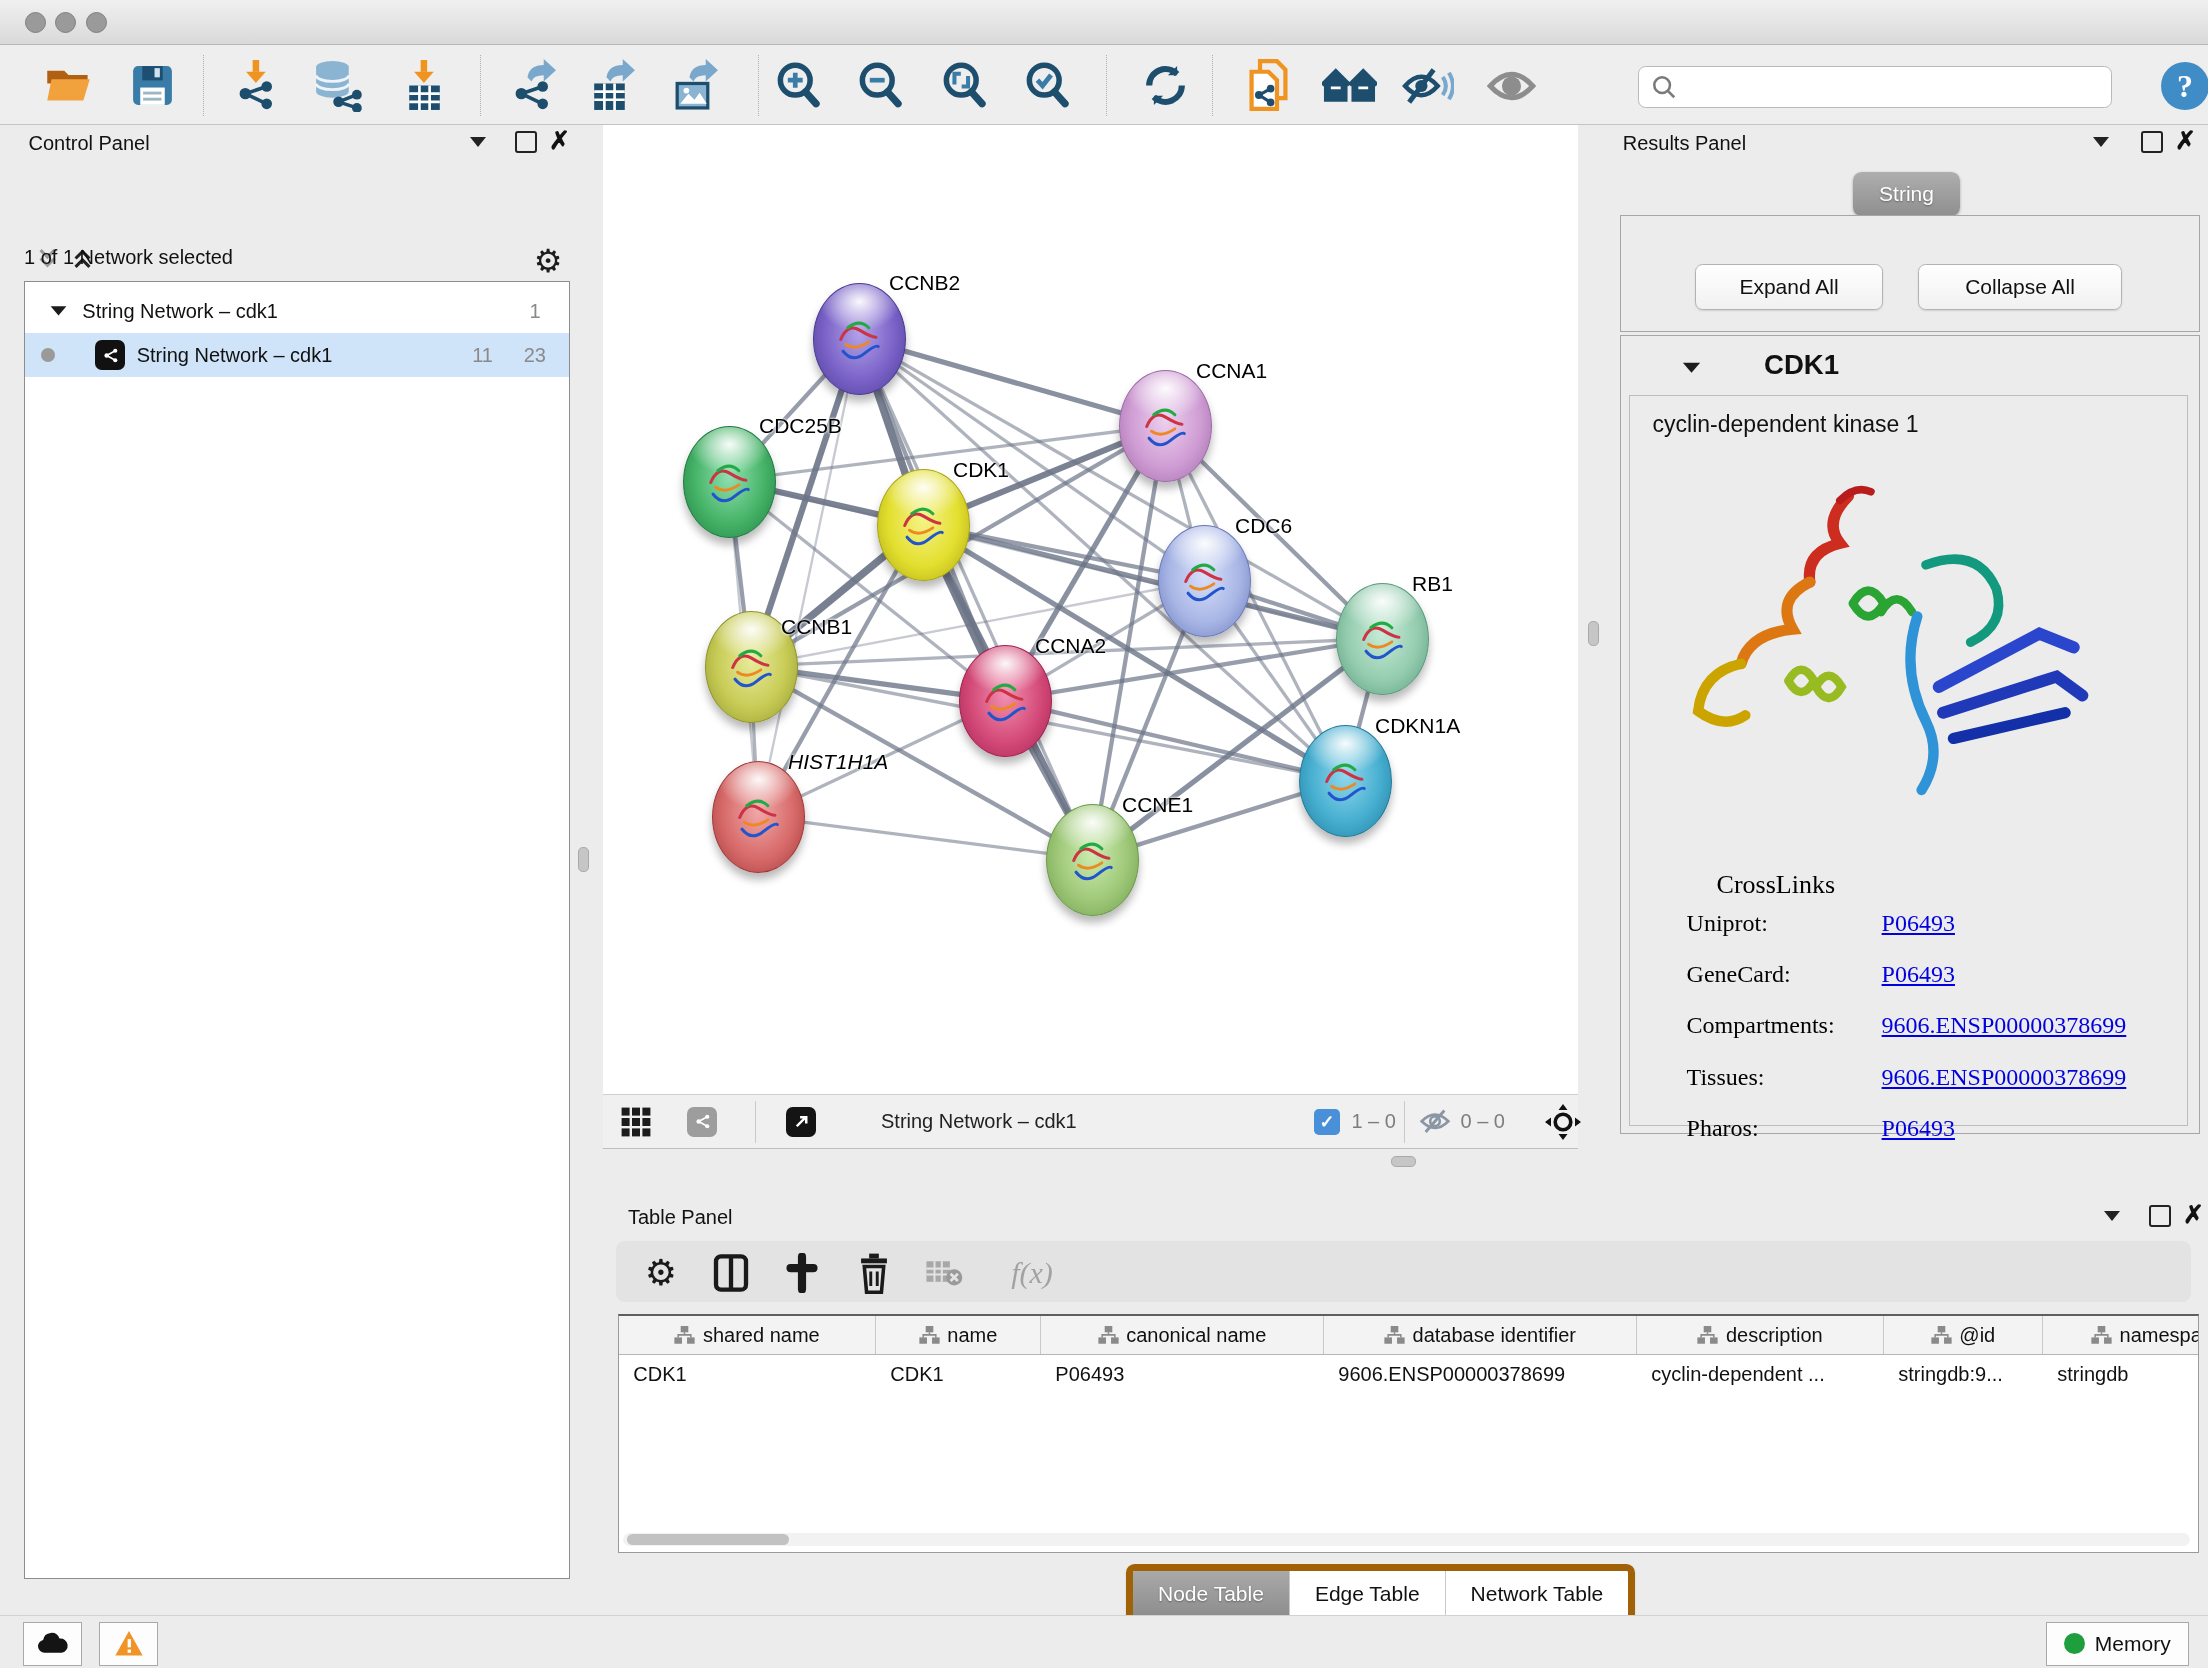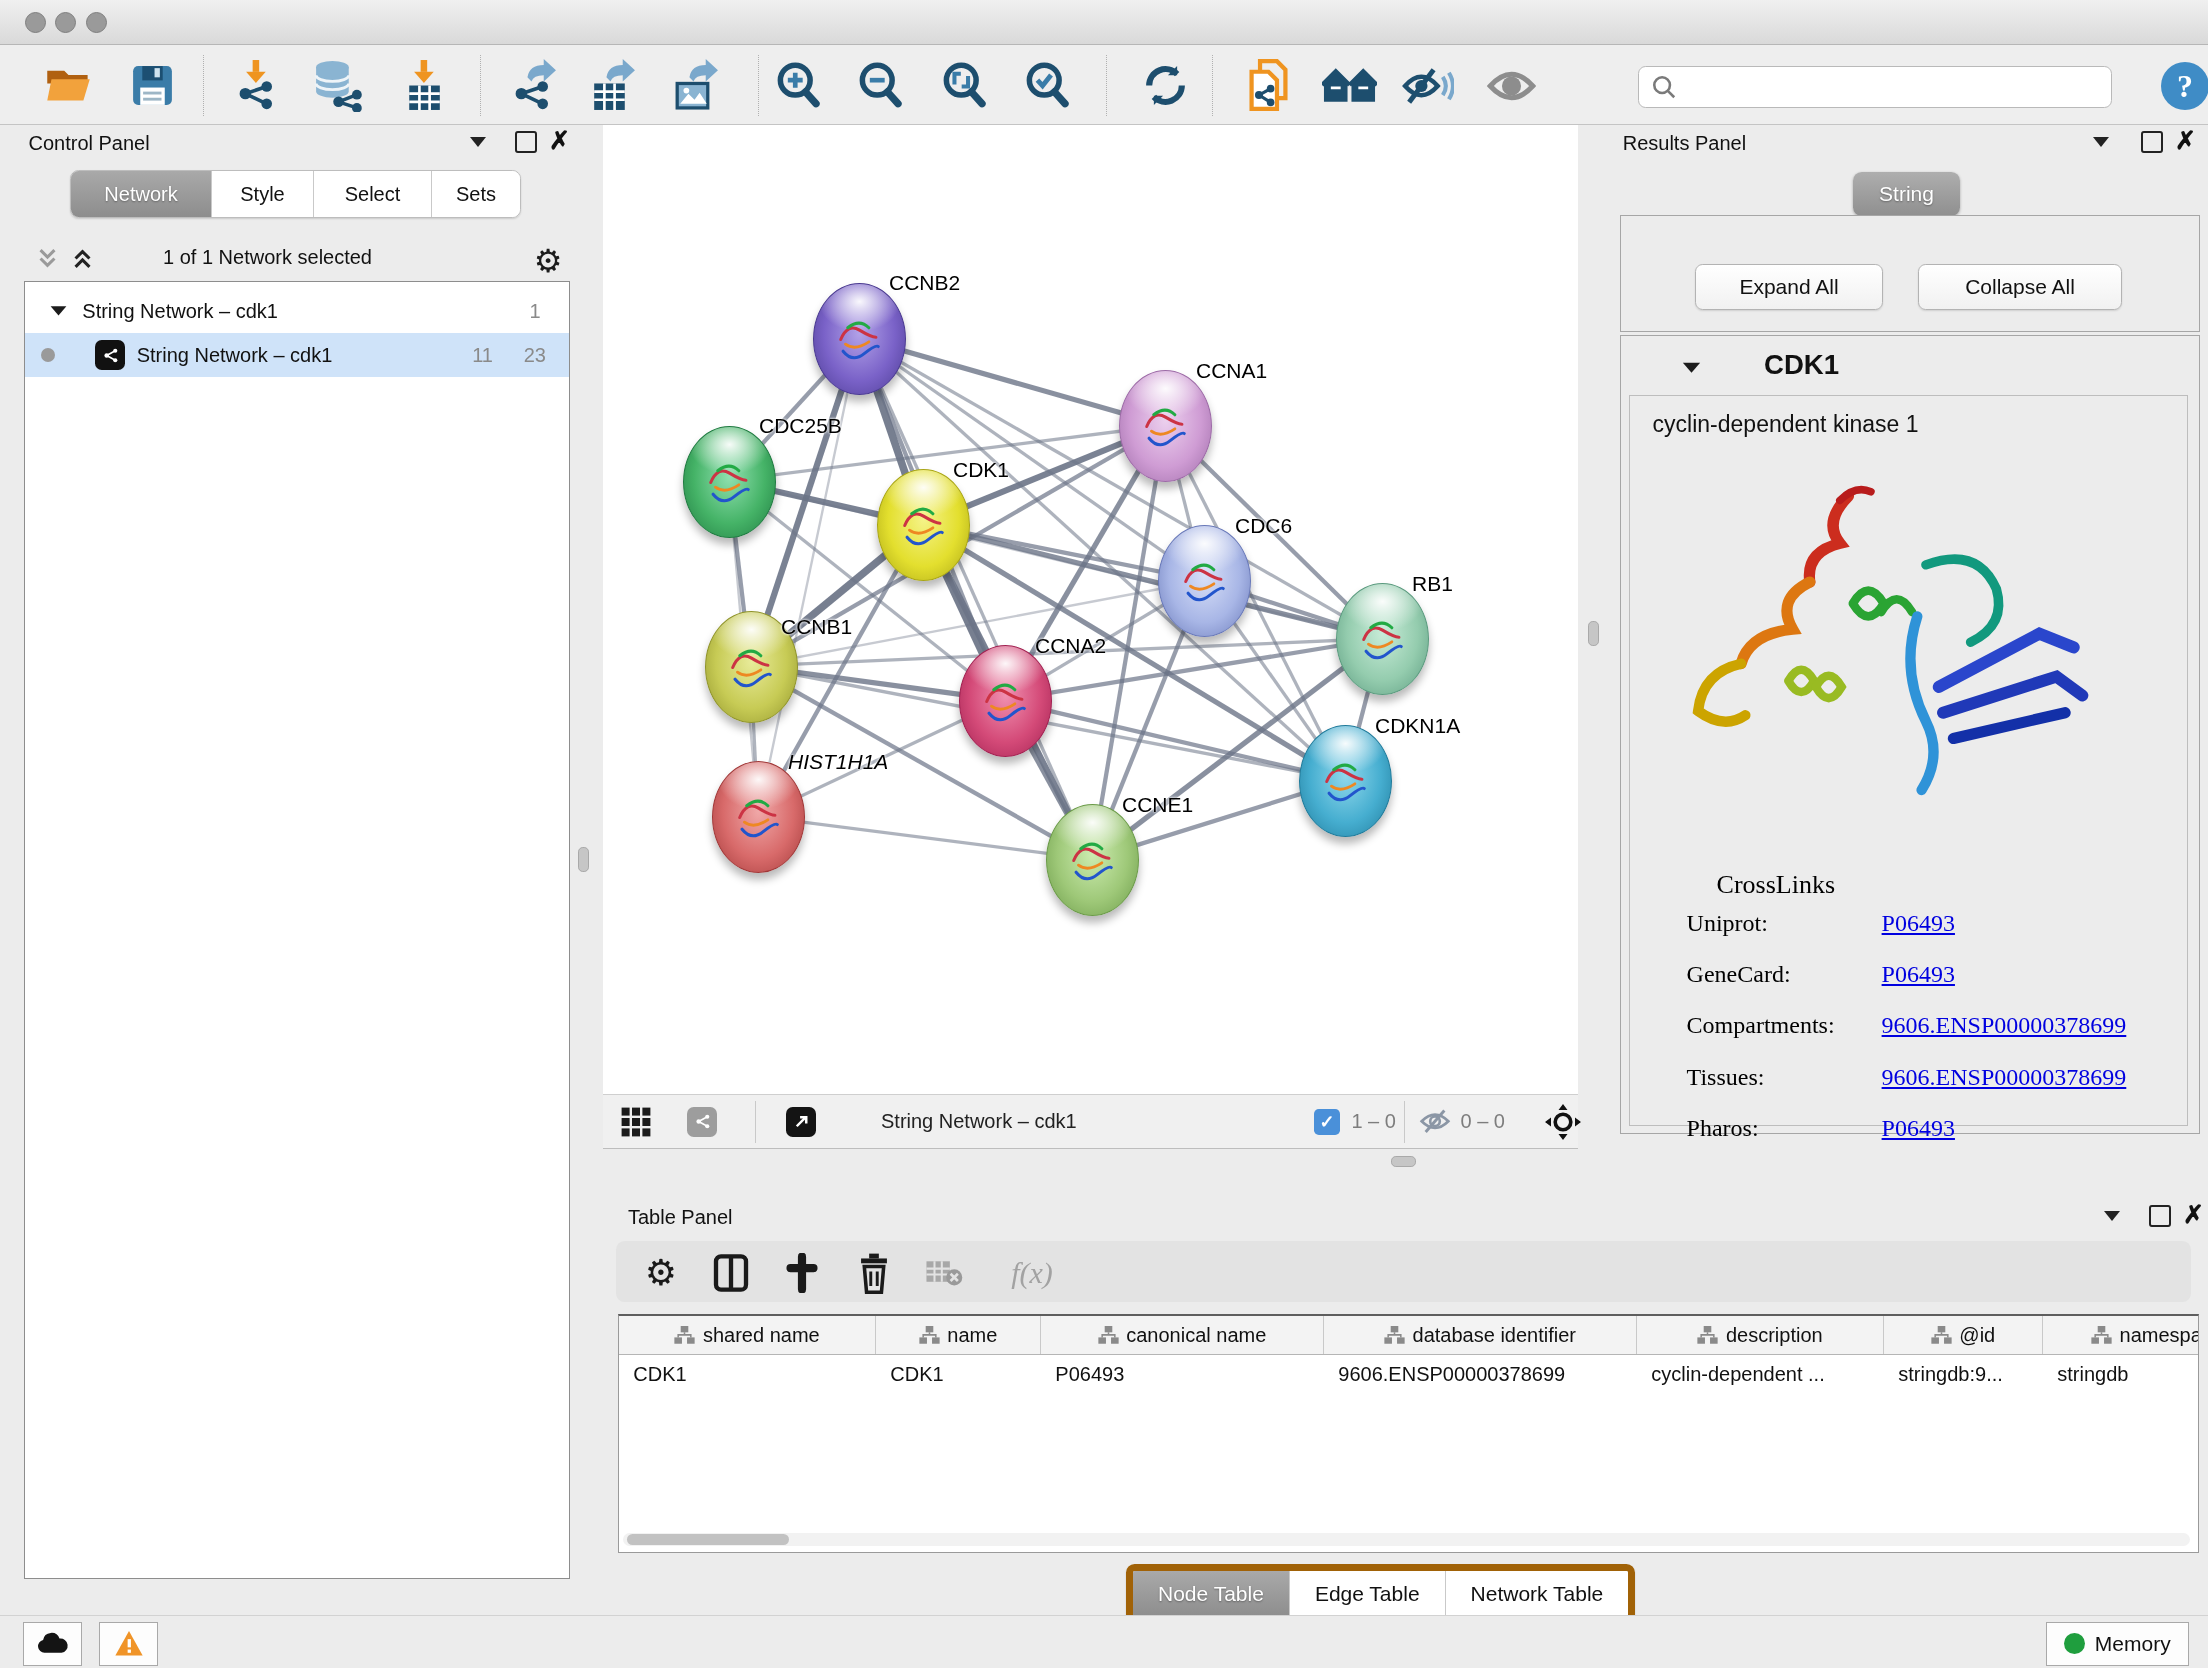--- a/index.html
+++ b/index.html
@@ -32,21 +32,21 @@
   .pmax{position:absolute;width:18px;height:18px;border:2.4px solid #222;border-radius:2.9px;background:transparent;}
   .pclose{position:absolute;font-size:25px;font-weight:bold;color:#111;line-height:19px;}
 
   
   .cp-tabs{position:absolute;left:70px;top:169px;height:46px;display:flex;border-radius:8.6px;overflow:hidden;
     border:1px solid #bdbdbd;box-shadow:0 1px 1.9px rgba(0,0,0,.15);}
   .cp-tab{height:46px;display:flex;align-items:center;justify-content:center;font-size:20px;
     background:#fff;color:#111;border-right:1px solid #c9c9c9;}
   .cp-tab.sel{background:linear-gradient(#a9a9a9,#8d8d8d);color:#fff;text-shadow:0 1px 1.9px rgba(0,0,0,.35);}
   .cp-statusrow{position:absolute;left:24px;top:240px;width:544px;height:38px;}
-  .cp-status-label{position:absolute;left:0;right:57px;text-align:center;font-size:20px;color:#111;top:5.7px;}
+  .cp-status-label{position:absolute;left:0;right:57px;text-align:left;font-size:20px;color:#111;top:5.7px;}
   .tree-box{position:absolute;left:24px;top:281px;width:544px;height:1296px;background:#fff;border:1.9px solid #8d8d8d;}
   .tree-row{position:absolute;left:0;width:100%;height:44px;display:flex;align-items:center;font-size:20px;color:#111;}
   .tree-row.hl{background:#cfe3f9;}
   .tcount{color:#8a8a8a;}
   .share-badge{width:30px;height:30px;border-radius:6.7px;background:#111;display:flex;align-items:center;justify-content:center;}
   .graydot{width:14.3px;height:14.3px;border-radius:50%;background:#9a9a9a;}
 
   
   .canvas{position:absolute;left:603px;top:125px;width:975px;height:969px;background:#fff;overflow:hidden;}
   .node{position:absolute;width:91px;height:110px;border-radius:50%;box-shadow:0 6.7px 8.6px rgba(0,0,0,.28);}
@@ -281,34 +281,20 @@
       <span>?</span>
     </div>
   </div>
 
   <div style="position:absolute;left:0;top:125px;width:584px;height:1490px;">
     <div class="ptitle" style="left:28.5px;top:6.7px">Control Panel</div>
     <div class="pcaret" style="left:470px;top:12.4px"></div>
     <div class="pmax" style="left:515px;top:5.7px"></div>
     <div class="pclose" style="left:549px;top:5.7px">✗</div>
 
-    <div class="cp-tabs" style="top:45px">
-      <div class="cp-tab sel" style="width:140px">
-        <span>Network</span>
-        </div>
-      <div class="cp-tab" style="width:101px">
-        <span>Style</span>
-        </div>
-      <div class="cp-tab" style="width:117px">
-        <span>Select</span>
-        </div>
-      <div class="cp-tab" style="width:88px;border-right:none">
-        <span>Sets</span>
-        </div>
-    </div>
 
     <div class="cp-statusrow" style="top:115px">
       <svg width="25" height="25" viewBox="0 0 18 18" style="position:absolute;left:11.4px;top:5.7px">
         <path d="M4 3l5 5 5-5M4 9l5 5 5-5" stroke="#9a9a9a" stroke-width="2.2" fill="none"></path>
       </svg>
       <svg width="25" height="25" viewBox="0 0 18 18" style="position:absolute;left:46px;top:5.7px">
         <path d="M4 15l5-5 5 5M4 9l5-5 5 5" stroke="#222" stroke-width="2.2" fill="none"></path>
       </svg>
       <div class="cp-status-label">1 of 1 Network selected</div>
       <div style="position:absolute;right:5.7px;top:1.9px;font-size:32px;color:#1c1c1c">⚙</div>

